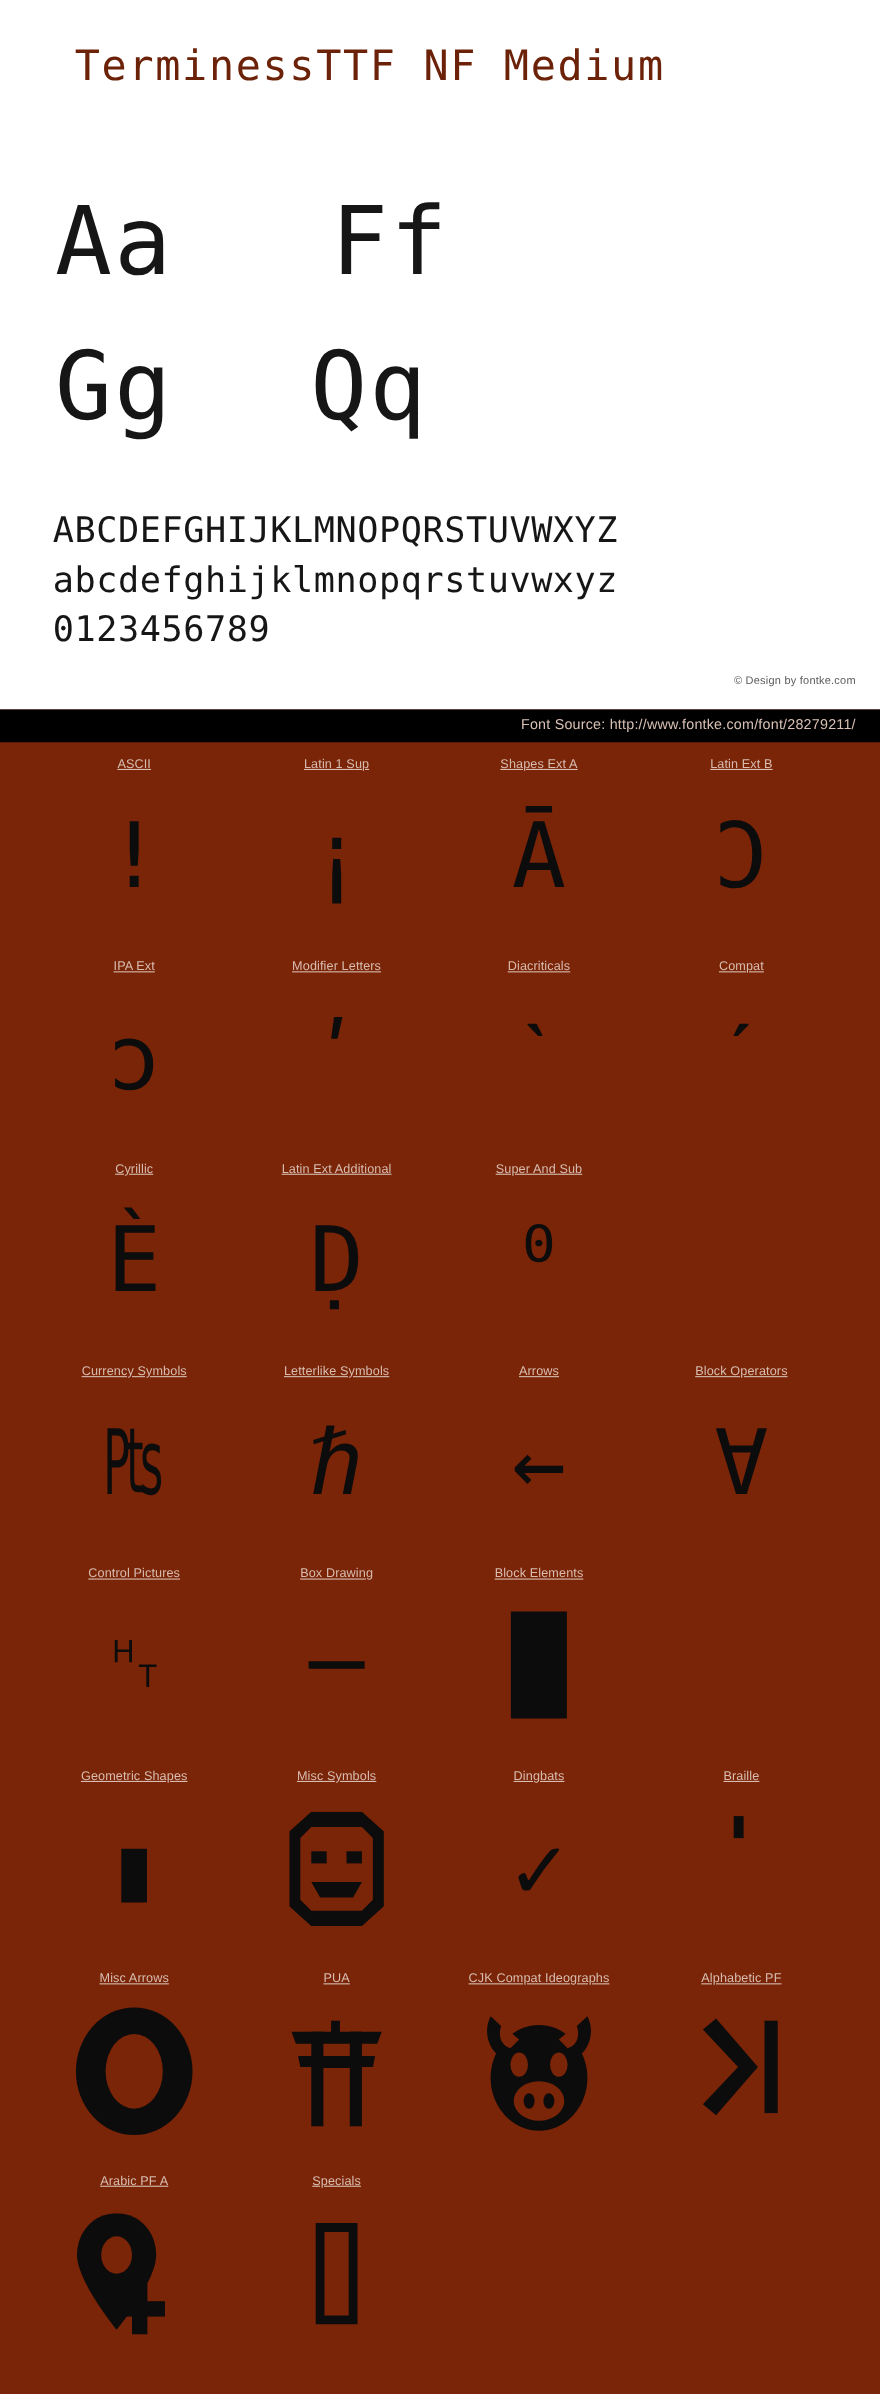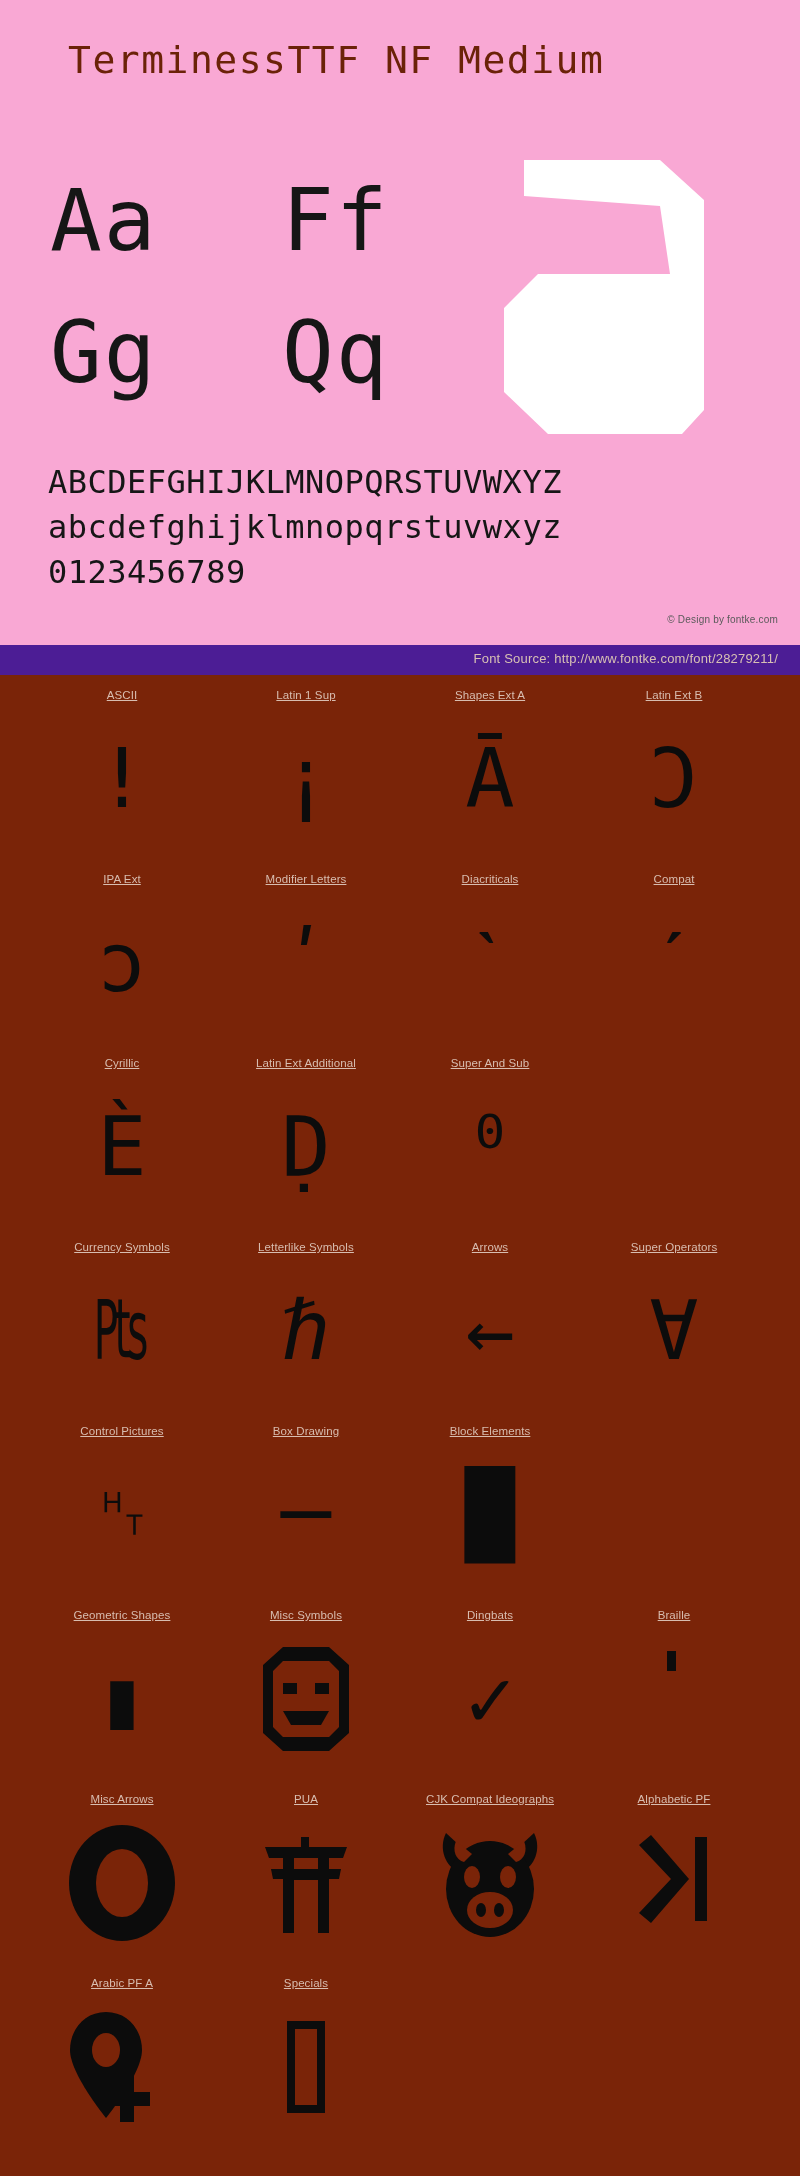--- a/index.html
+++ b/index.html
@@ -16,21 +16,21 @@
     height: 2176px;
     overflow: hidden;
   }
 
   
   #top-panel {
     position: absolute;
     left: 0; top: 0;
     width: 800px;
     height: 645px;
-    background: #f9a8d4;
+    background: #ffffff;
     overflow: hidden;
   }
 
   #font-title {
     position: absolute;
     left: 68px;
     top: 38px;
     font-family: "DejaVu Sans Mono", "Liberation Mono", monospace;
     font-size: 38px;
     font-weight: 500;
@@ -57,21 +57,21 @@
     width: 800px;
     height: 120px;
     display: flex;
     align-items: center;
     font-family: "DejaVu Sans Mono", "Liberation Mono", monospace;
     font-size: 86px;
     font-weight: 500;
     color: #161616;
     letter-spacing: 2px;
   }
-  #sample-row-1 { top: 160px; }
+  #sample-row-1 { top: 160px; gap: 19px; }
   #sample-row-2 { top: 292px; }
   .sample-cell {
     width: 240px;
     text-align: left;
   }
   #sample-row-1 .sample-cell:first-child,
   #sample-row-2 .sample-cell:first-child { padding-left: 50px; }
   #sample-row-1 .sample-cell:nth-child(2),
   #sample-row-2 .sample-cell:nth-child(2) { padding-left: 42px; }
 
@@ -98,21 +98,21 @@
     letter-spacing: 0.2px;
     white-space: nowrap;
   }
 
   
   #source-bar {
     position: absolute;
     left: 0; top: 645px;
     width: 800px;
     height: 30px;
-    background: #4c1d95;
+    background: #000000;
   }
   #source-text {
     position: absolute;
     right: 22px;
     top: 6px;
     font-size: 13px;
     color: #d8c0b4;
     letter-spacing: 0.2px;
     white-space: nowrap;
   }
@@ -318,21 +318,21 @@
             <span class="g-text">ℏ</span>
           </div>
       </div>
       <div class="grid-cell">
         <div class="block-label">Arrows</div>
         <div class="block-glyph">
             <span class="g-text">←</span>
           </div>
       </div>
       <div class="grid-cell">
-        <div class="block-label">Super Operators</div>
+        <div class="block-label">Block Operators</div>
         <div class="block-glyph">
             <span class="g-text">∀</span>
           </div>
       </div>
     </div>
 
     <div class="grid-row">
       <div class="grid-cell">
         <div class="block-label">Control Pictures</div>
         <div class="block-glyph">

